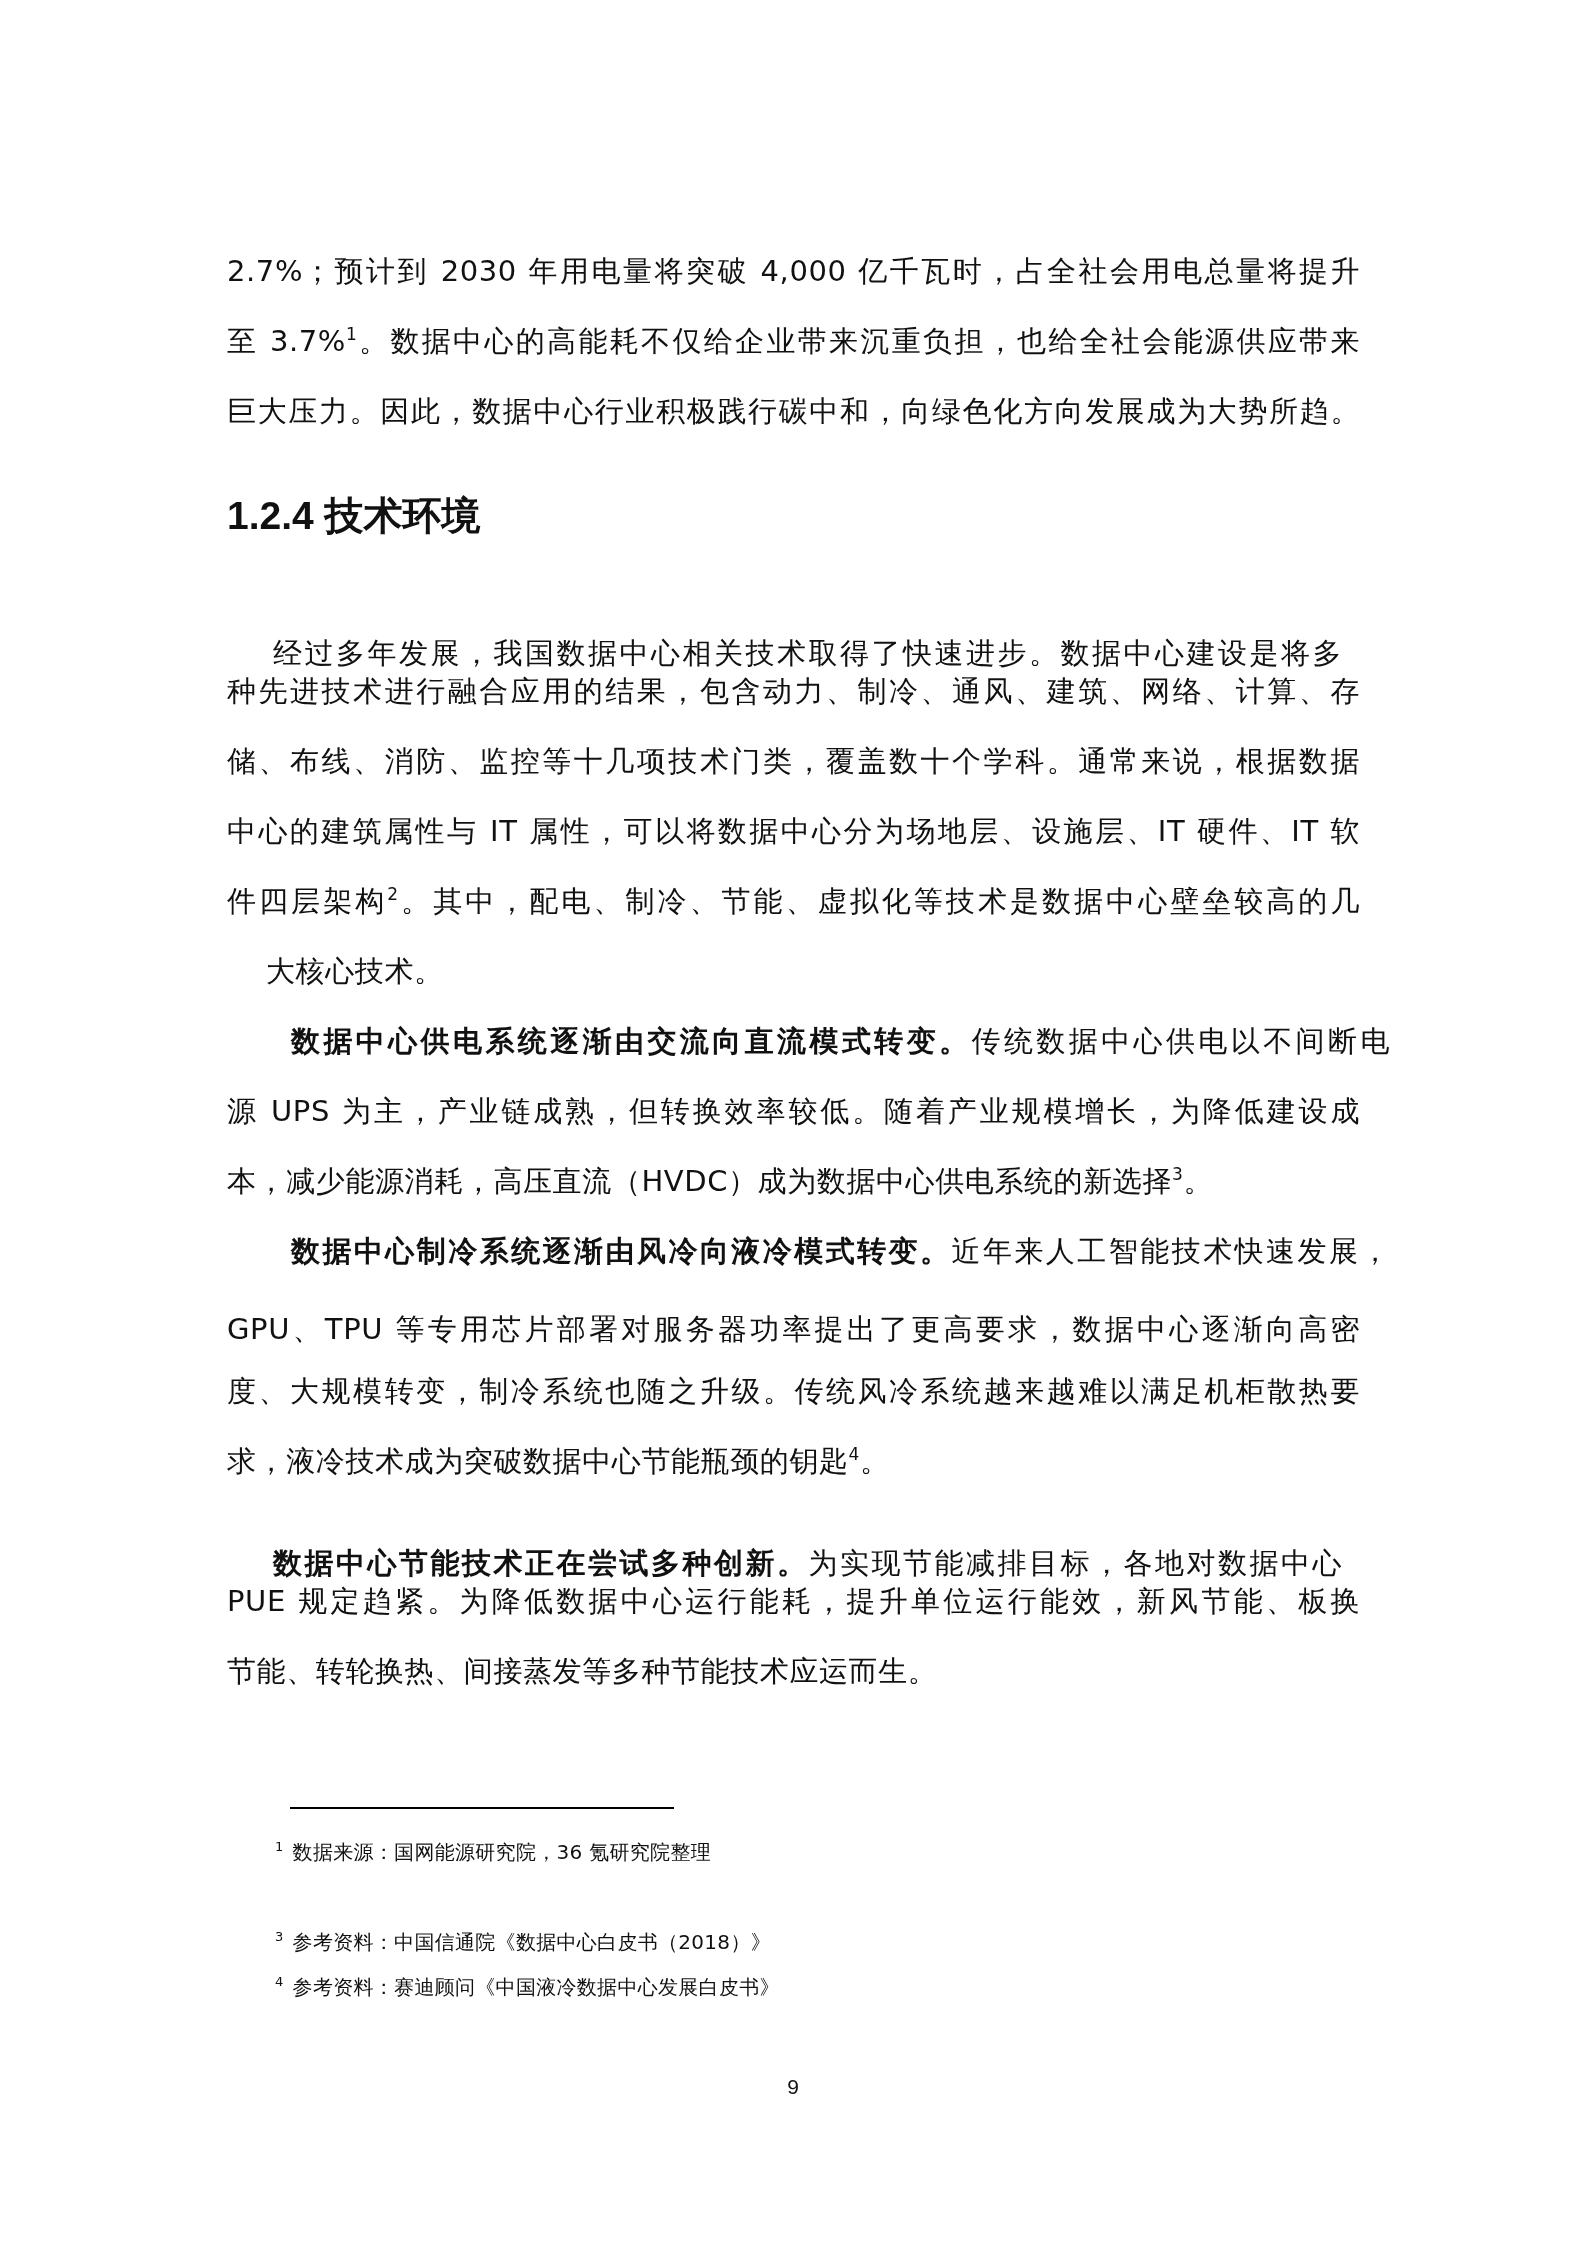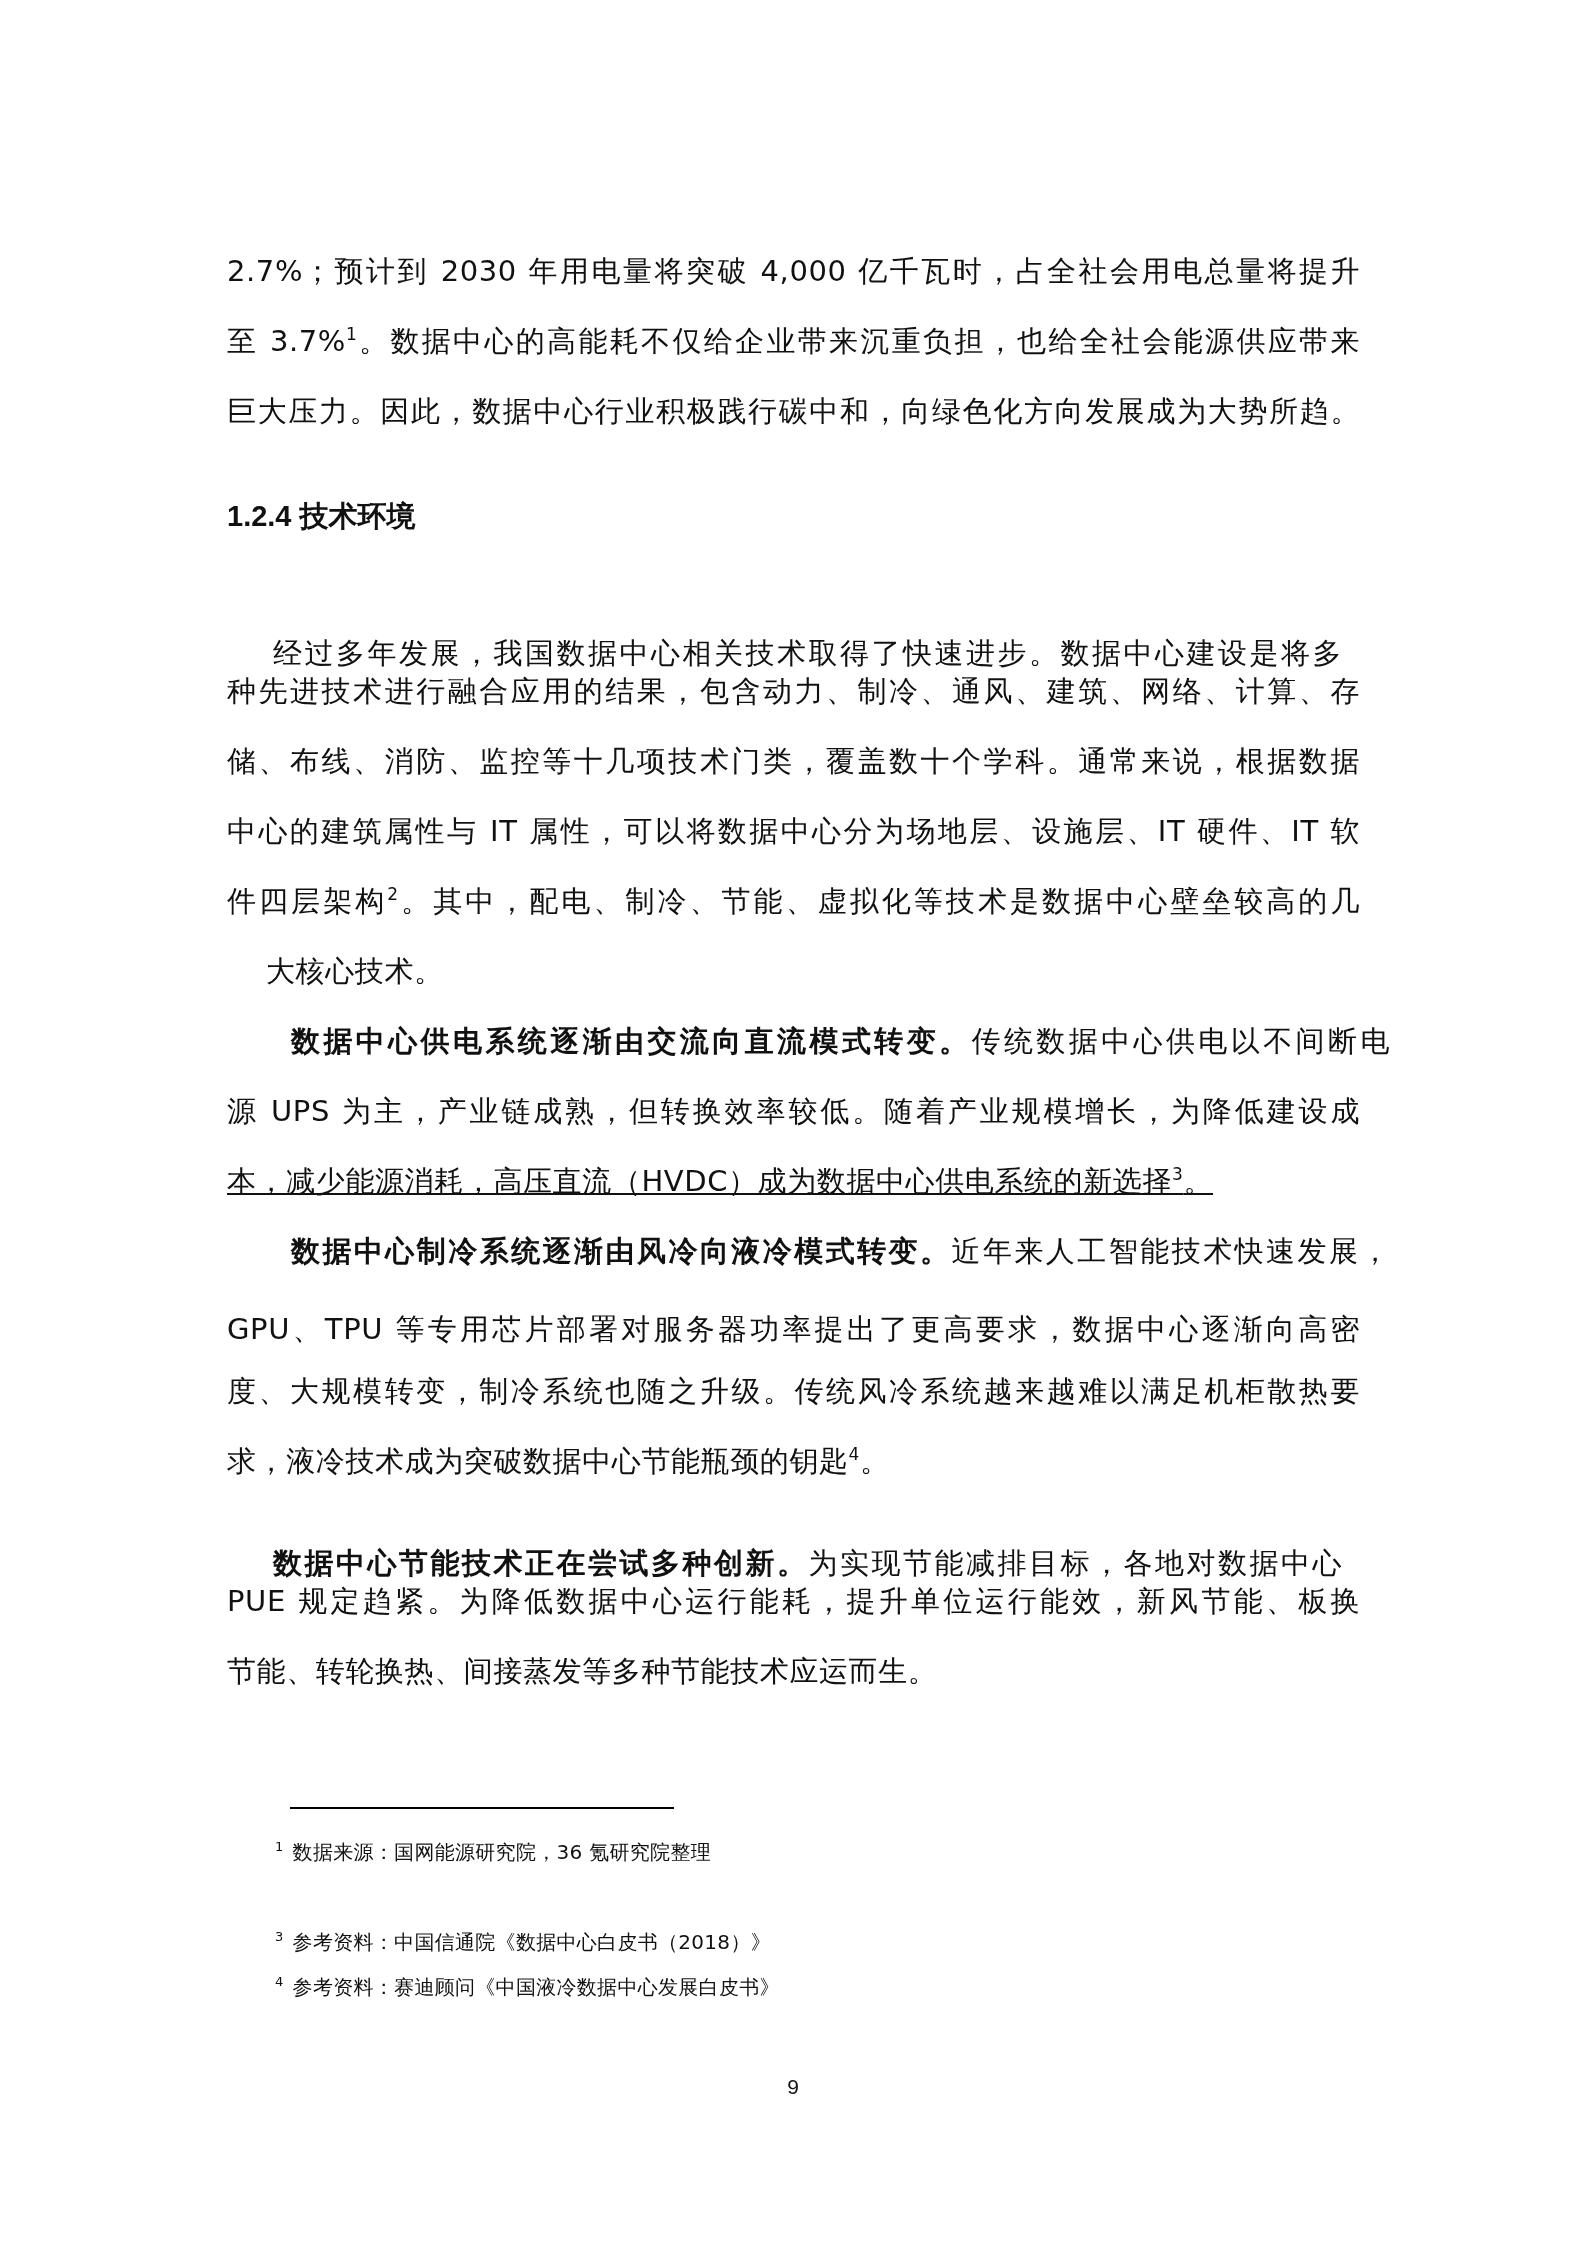--- a/index.html
+++ b/index.html
@@ -46,21 +46,21 @@
     .bold { font-weight: bold; }
     sup {
       font-size: 17px;
       vertical-align: 11px;
       line-height: 0;
     }
     .heading {
       position: absolute;
       left: 227px;
       top: 496px;
-      font-size: 29px;
+      font-size: 39px;
       font-weight: bold;
       line-height: 40px;
       white-space: nowrap;
       font-family: "Liberation Sans", "DejaVu Sans", sans-serif;
     }
     .fn-rule {
       position: absolute;
       left: 290px;
       top: 1807px;
       width: 384px;
@@ -111,21 +111,21 @@
     <div class="line justify" style="top:671px;">种先进技术进行融合应用的结果，包含动力、制冷、通风、建筑、网络、计算、存</div>
     <div class="line justify" style="top:741px;font-family:Liberation Serif, serif;">储、布线、消防、监控等十几项技术门类，覆盖数十个学科。通常来说，根据数据</div>
     <div class="line justify" style="top:811px;">中心的建筑属性与 IT 属性，可以将数据中心分为场地层、设施层、IT 硬件、IT 软</div>
     <div class="line justify" style="top:881px;"><span>件四层架构</span><sup>2</sup><span>。其中，配电、制冷、节能、虚拟化等技术是数据中心壁垒较高的几</span></div>
     <div class="line" style="top:951px;margin-left:39px;">大核心技术。</div>
   </div>
 
   <div class="body-text" style="top:0;">
     <div class="line indent-wide justify" style="top:1021px;"><span class="bold">数据中心供电系统逐渐由交流向直流模式转变。</span><span>传统数据中心供电以不间断电</span></div>
     <div class="line justify" style="top:1091px;">源 UPS 为主，产业链成熟，但转换效率较低。随着产业规模增长，为降低建设成</div>
-    <div class="line" style="top:1161px;text-decoration:underline;"><span>本，减少能源消耗，高压直流（HVDC）成为数据中心供电系统的新选择</span><sup>3</sup><span>。</span></div>
+    <div class="line" style="top:1161px;"><span>本，减少能源消耗，高压直流（HVDC）成为数据中心供电系统的新选择</span><sup>3</sup><span>。</span></div>
   </div>
 
   <div class="body-text" style="top:0;">
     <div class="line indent-wide justify" style="top:1231px;"><span class="bold">数据中心制冷系统逐渐由风冷向液冷模式转变。</span><span>近年来人工智能技术快速发展，</span></div>
     <div class="line justify" style="top:1301px;margin-top:8px;">GPU、TPU 等专用芯片部署对服务器功率提出了更高要求，数据中心逐渐向高密</div>
     <div class="line justify" style="top:1371px;">度、大规模转变，制冷系统也随之升级。传统风冷系统越来越难以满足机柜散热要</div>
     <div class="line" style="top:1441px;"><span>求，液冷技术成为突破数据中心节能瓶颈的钥匙</span><sup>4</sup><span>。</span></div>
   </div>
 
   <div class="body-text" style="top:0;">

